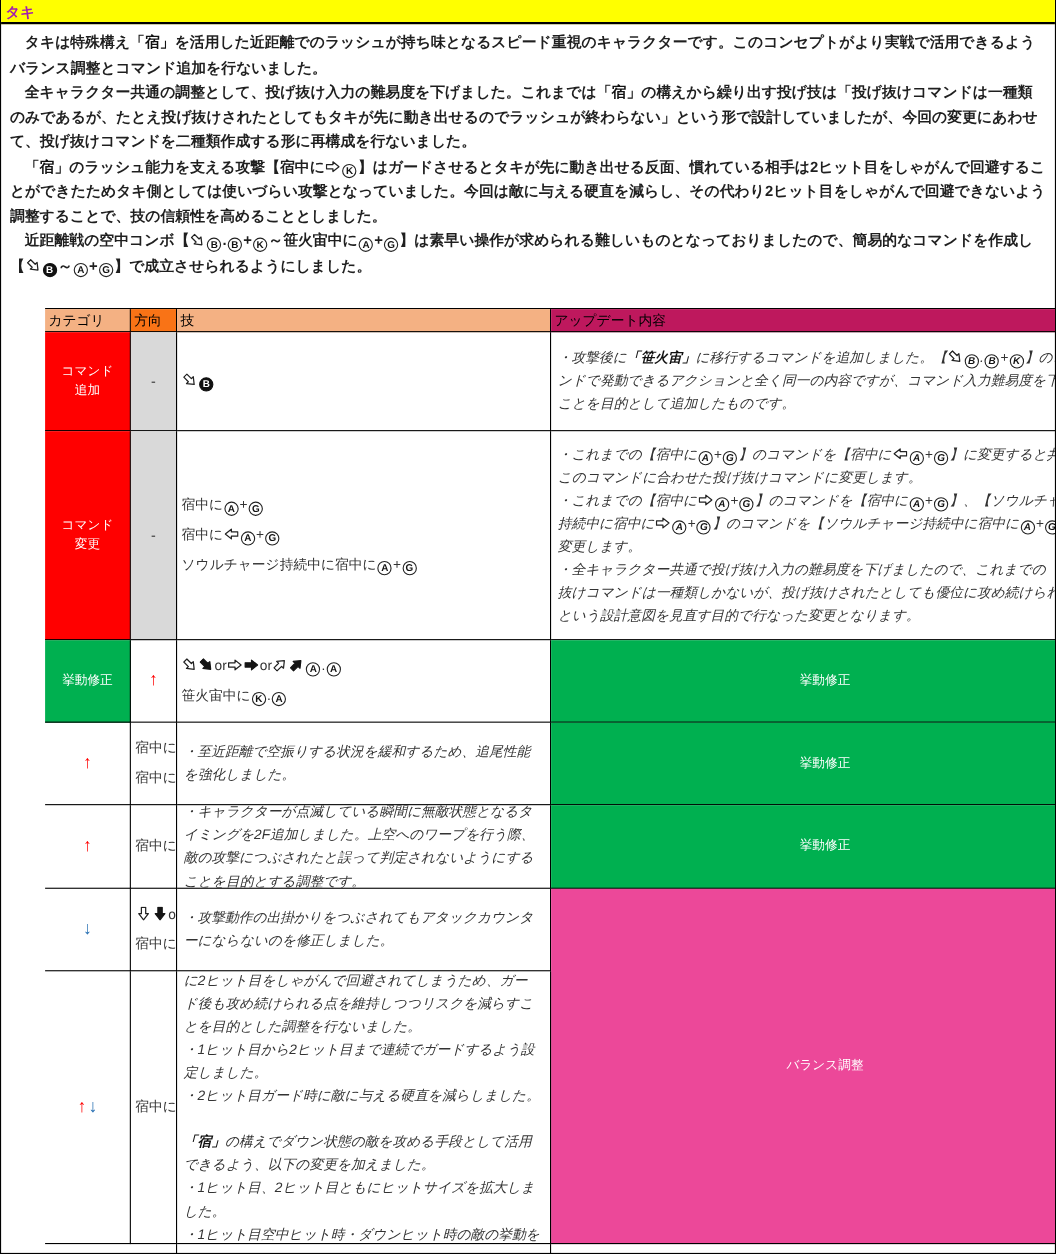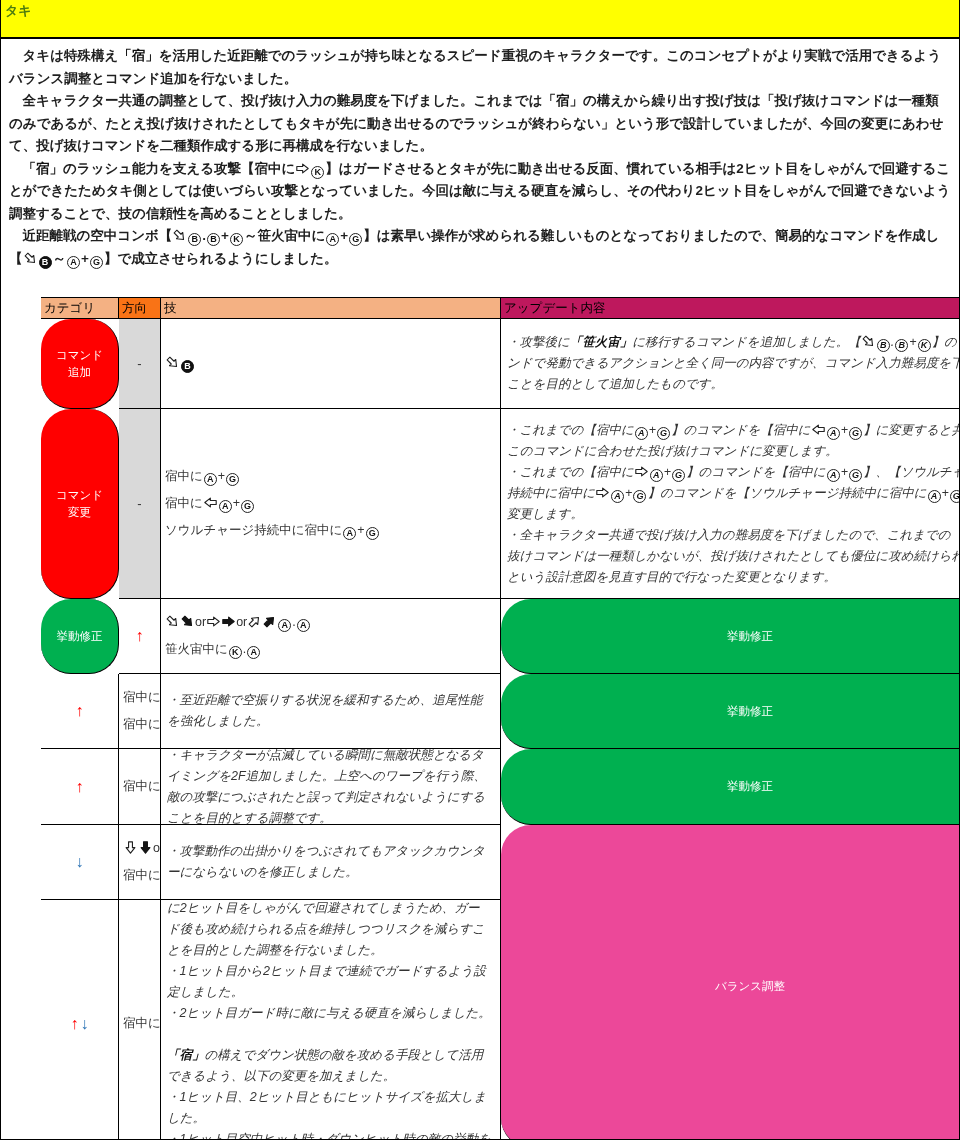--- a/index.html
+++ b/index.html
@@ -4,22 +4,22 @@
 <style>
   html,body { margin:0; padding:0; background:#fff; }
   body { font-family:"Liberation Sans","DejaVu Sans",sans-serif; }
   #page {
     position:relative; width:960px; height:1140px; box-sizing:border-box;
     border-left:1px solid #000; border-right:1px solid #000; border-bottom:1px solid #000;
     overflow:hidden; background:#fff;
   }
   
   .title-bar {
-    height:39px; box-sizing:border-box; border-bottom:2px solid #000;
-    padding:2px 4px 0 4px; font-size:13px; font-weight:bold; color:#4d7c0f;
+    height:22px; box-sizing:border-box; border-bottom:2px solid #000;
+    padding:2px 4px 0 4px; font-size:13px; font-weight:bold; color:#a21caf;
   }
   
   .intro {
     height:258px; box-sizing:border-box; padding:6px 8px 0 8px;
     font-size:13.5px; line-height:22.5px; font-weight:bold; color:#1f1f1f;
   }
   .intro-p { margin:0; }
   
   .ptable {
     display:grid; width:958px;
@@ -27,21 +27,21 @@
     grid-template-rows:21px 90px 190px 75px 75px 76px 75px 248px 9px;
     border-top:1px solid #000; box-sizing:border-box;margin-left:40px;
   }
   .cell {
     box-sizing:border-box; border-right:1px solid #000; border-bottom:1px solid #000;
     display:flex; align-items:center; overflow:hidden;
   }
   .cell:nth-child(4n) { border-right:none; }
   .hcell { background:#F4B183; font-size:12.5px; color:#000; padding:0 3px; border-bottom:1px solid #000; }
   .cat-cell { justify-content:center; text-align:center; color:#fff; font-size:11.5px;
-              line-height:17px; white-space:pre-line; padding:0 2px;border-radius:30px; }
+              line-height:17px; white-space:pre-line; padding:0 2px; }
   .dir-cell { justify-content:center; font-size:13px; color:#333; }
   .dir-arrow { font-size:16px; line-height:1; margin:0 1px; }
   .tech-cell { flex-direction:column; align-items:flex-start; justify-content:center;
                padding:0 4px; font-size:12.5px; color:#333; }
   .tech-line { line-height:27px; white-space:nowrap; }
   .upd-cell { flex-direction:column; align-items:flex-start; justify-content:center;
               padding:4px 8px 4px 6px; font-size:12.5px; color:#333;font-style:italic; }
   .up-line { line-height:21px; }
   .up-line.blank { min-height:21px; width:100%; }
   .bold { font-weight:bold; color:#111; }

